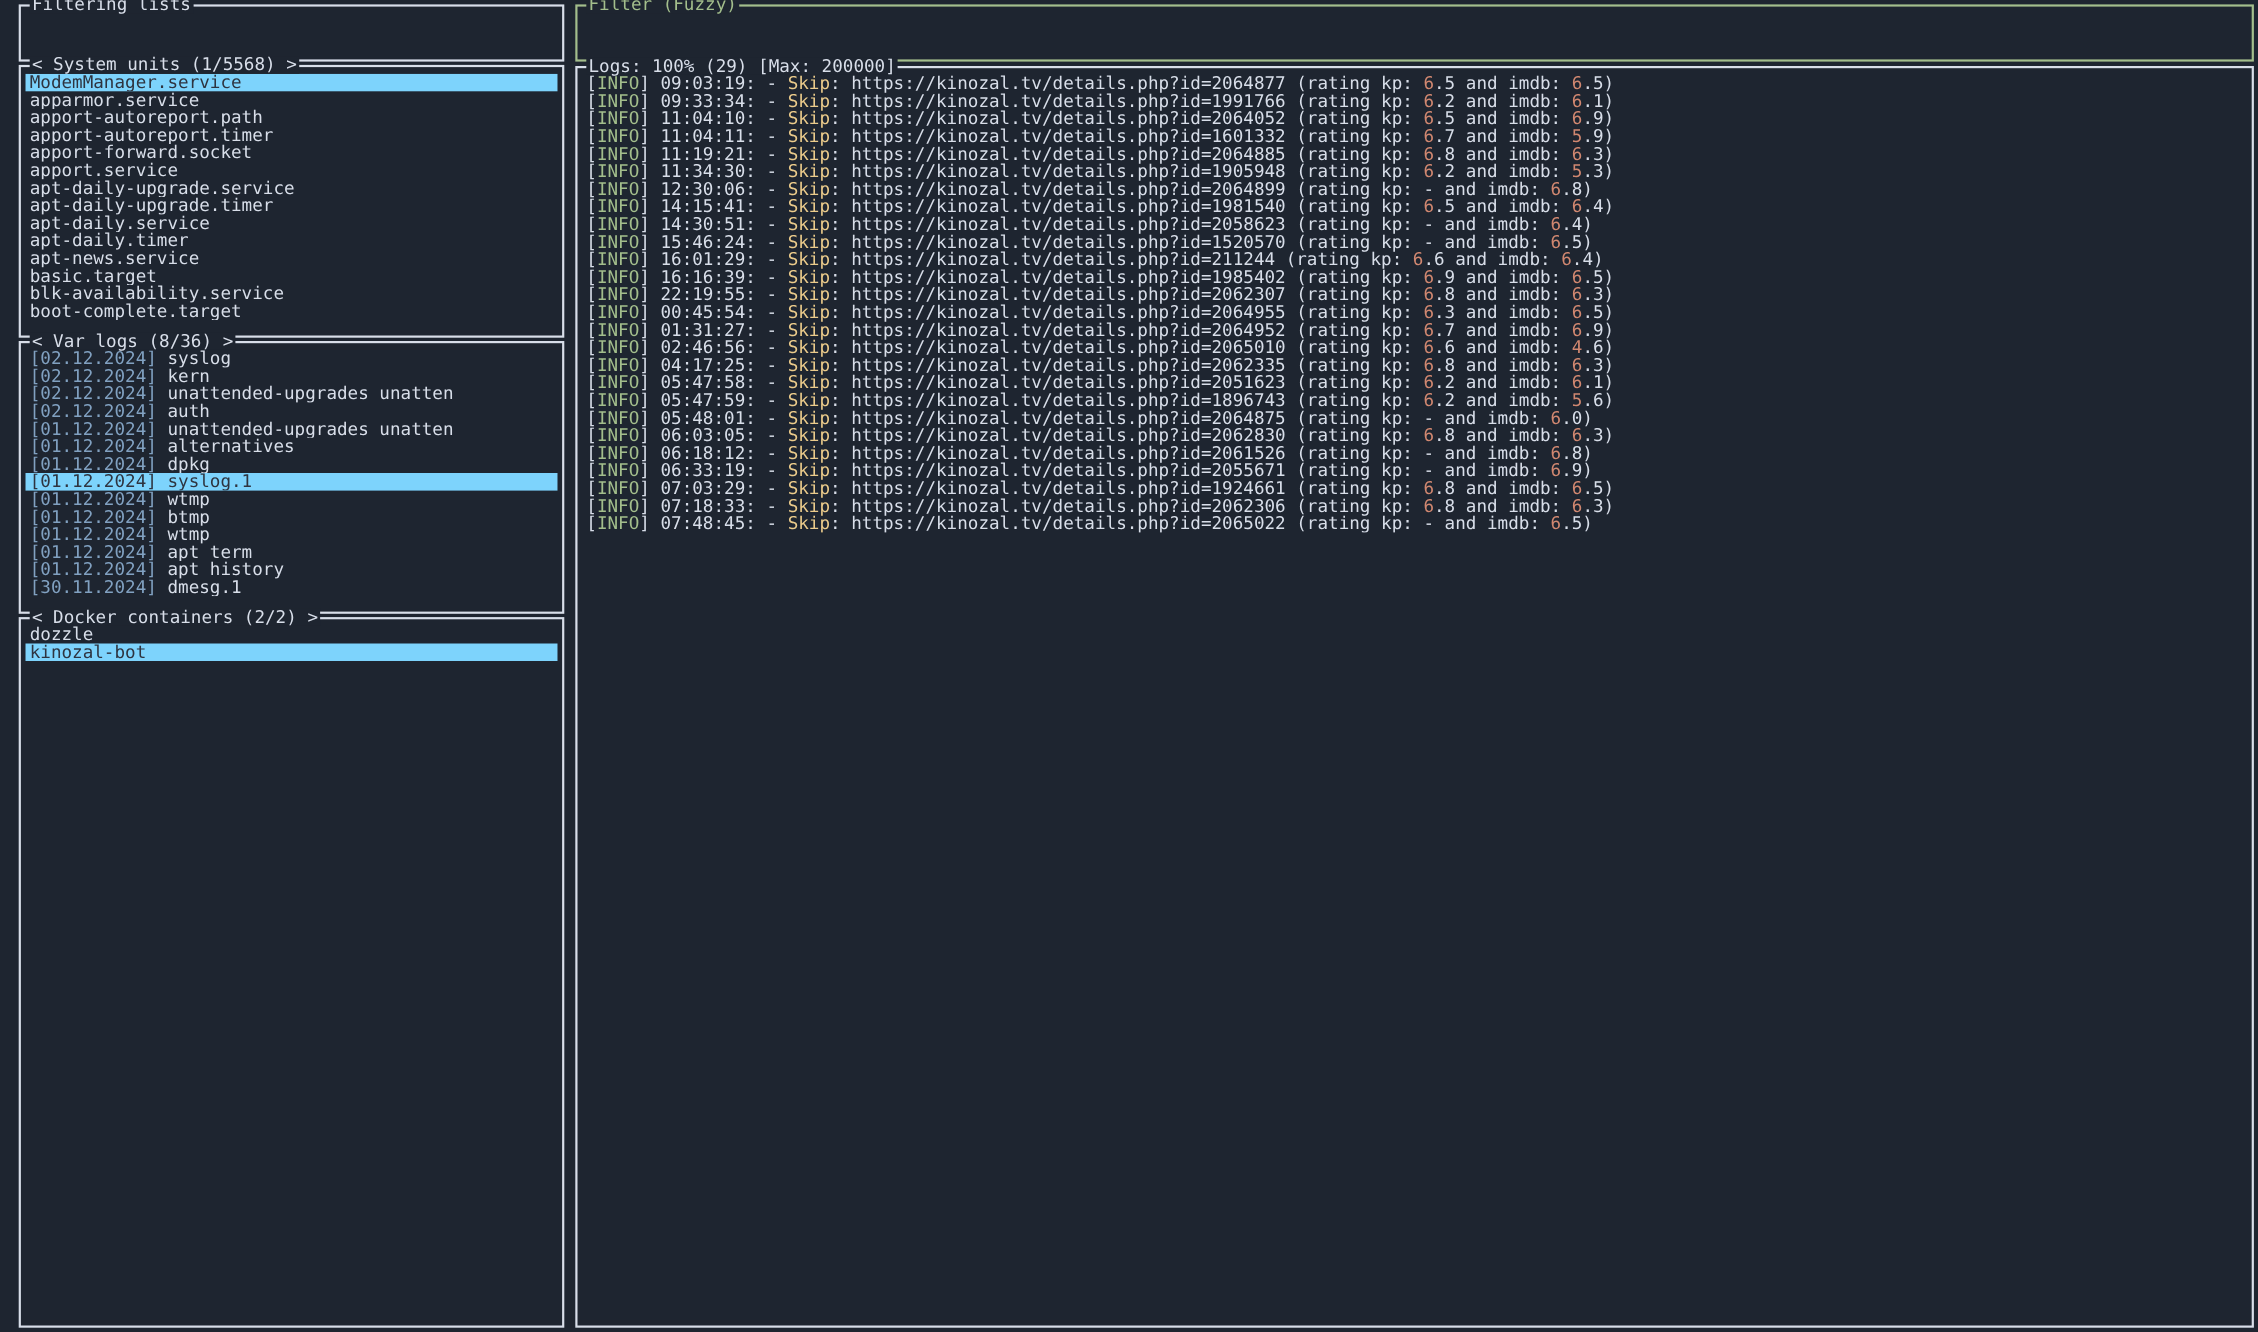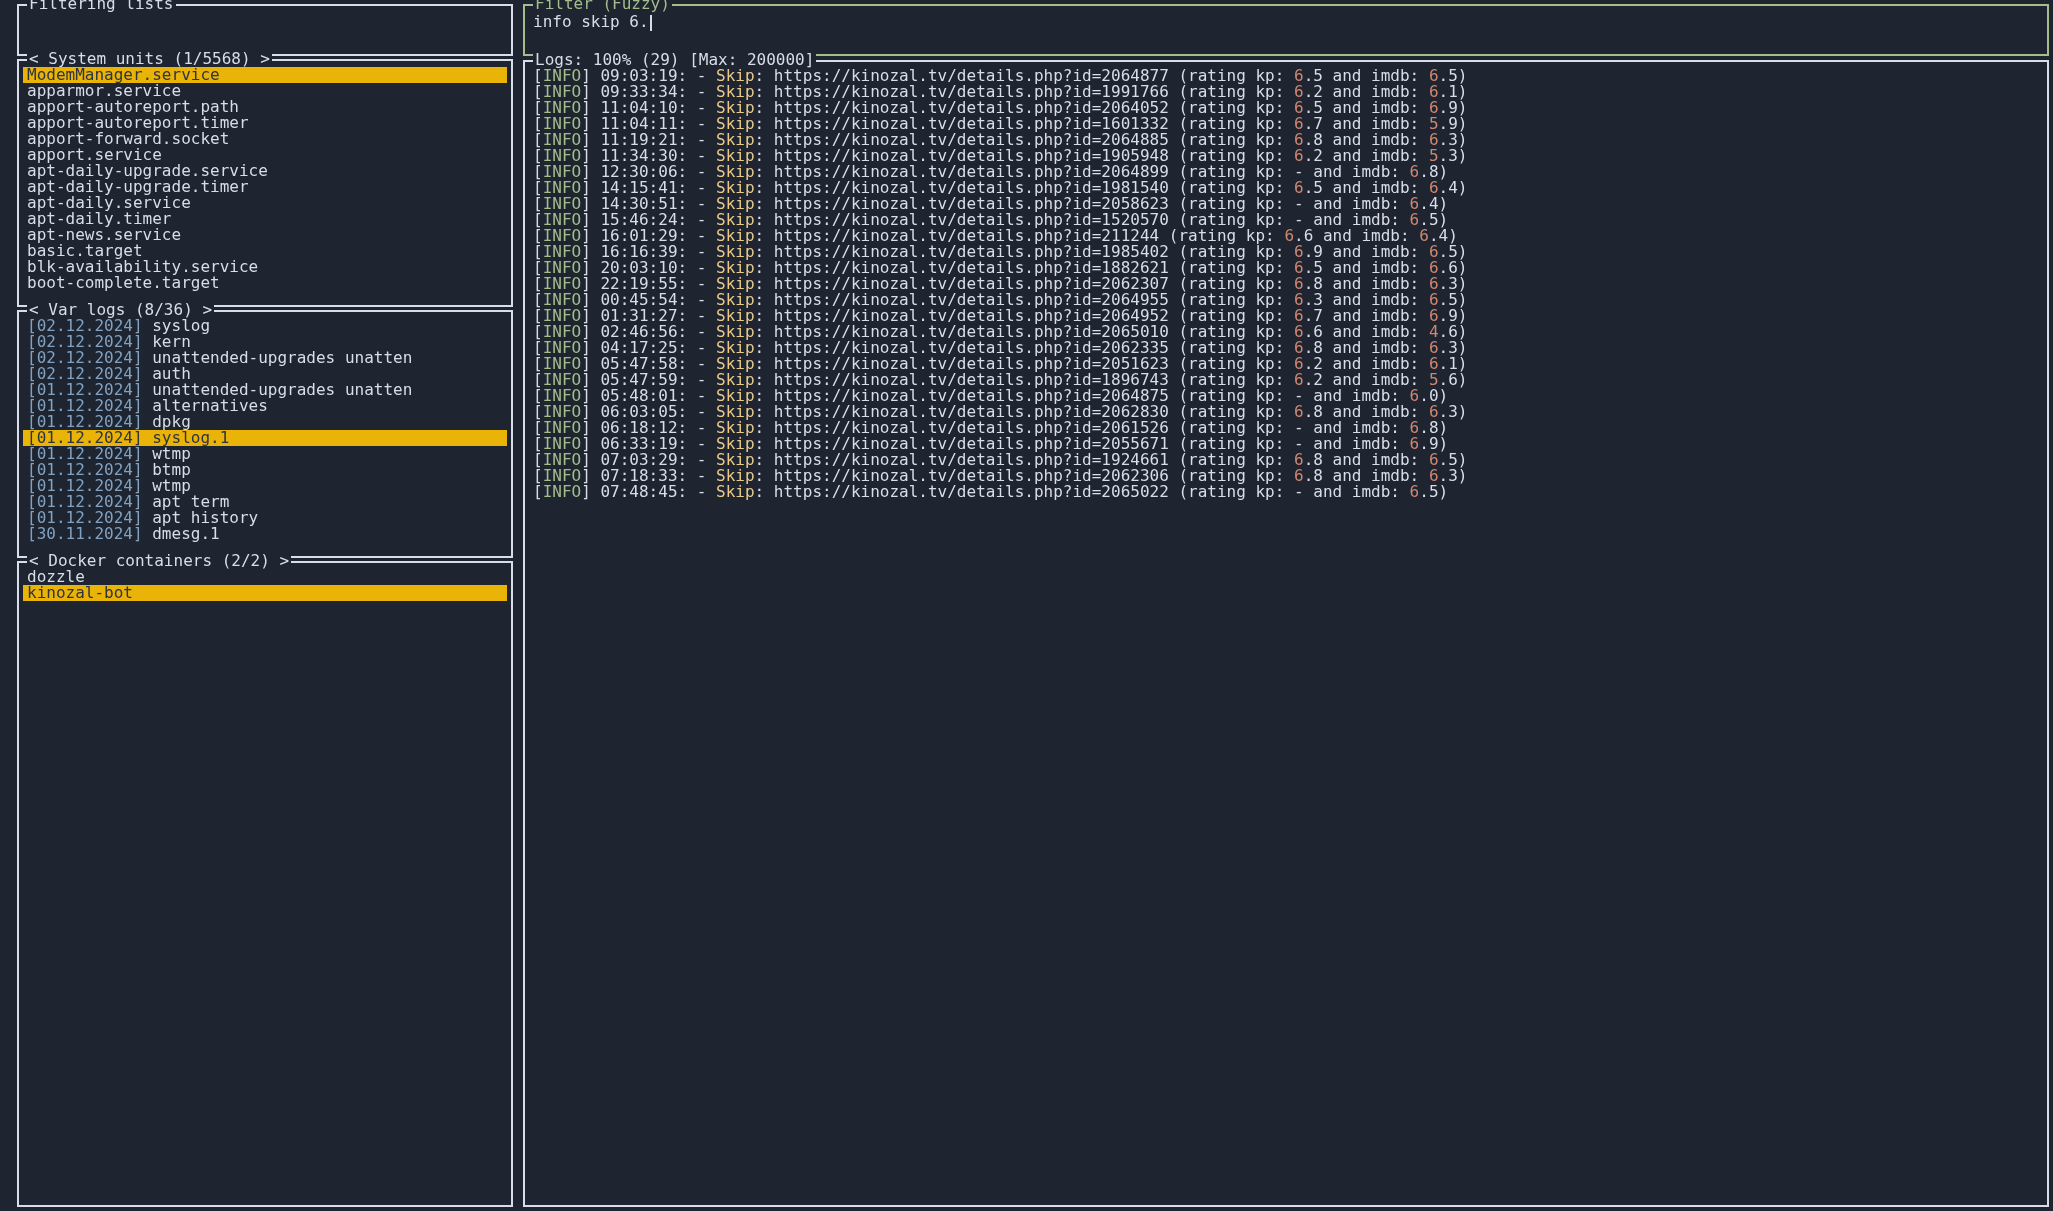--- a/index.html
+++ b/index.html
@@ -65,21 +65,21 @@
   .docker-panel { flex: 1; }
   .logs-panel { flex: 1; }
   .list-item {
     padding: 0 4px;
     white-space: pre;
     color: #d8dee9;
     cursor: default;
     overflow: hidden;
   }
   .list-item.selected {
-    background: #eab308;
+    background: #7dd3fc;
     color: #2e3440;
   }
   .date-bracket { color: #81a1c1; }
   .list-item.selected .date-bracket { color: #2e3440; }
   .log-line {
     padding: 0 4px;
     white-space: pre;
     color: #d8dee9;
   }
   .br { color: #d8dee9; }
@@ -150,41 +150,37 @@
       <div class="panel-content" id="docker-list">
           <div class="list-item">dozzle</div>
           <div class="list-item selected">kinozal-bot</div>
         </div>
     </div>
   </div>
 
   <div class="right-col">
     <div class="panel filter-input-panel active">
       <div class="panel-title">Filter (Fuzzy)</div>
-      <div style="padding:2px 4px;">
-        <span>info skip 6.</span><span class="cursor"></span>
-      </div>
     </div>
 
     <div class="panel logs-panel">
       <div class="panel-title">Logs: 100% (29) [Max: 200000]</div>
       <div class="panel-content" id="logs-list">
           <div class="log-line"><span class="br">[</span><span class="lvl-info">INFO</span><span class="br">]</span> 09:03:19: - <span class="skip">Skip</span>: https://kinozal.tv/details.php?id=2064877 (rating kp: <span class="num">6</span>.5 and imdb: <span class="num">6</span>.5)</div>
           <div class="log-line"><span class="br">[</span><span class="lvl-info">INFO</span><span class="br">]</span> 09:33:34: - <span class="skip">Skip</span>: https://kinozal.tv/details.php?id=1991766 (rating kp: <span class="num">6</span>.2 and imdb: <span class="num">6</span>.1)</div>
           <div class="log-line"><span class="br">[</span><span class="lvl-info">INFO</span><span class="br">]</span> 11:04:10: - <span class="skip">Skip</span>: https://kinozal.tv/details.php?id=2064052 (rating kp: <span class="num">6</span>.5 and imdb: <span class="num">6</span>.9)</div>
           <div class="log-line"><span class="br">[</span><span class="lvl-info">INFO</span><span class="br">]</span> 11:04:11: - <span class="skip">Skip</span>: https://kinozal.tv/details.php?id=1601332 (rating kp: <span class="num">6</span>.7 and imdb: <span class="num">5</span>.9)</div>
           <div class="log-line"><span class="br">[</span><span class="lvl-info">INFO</span><span class="br">]</span> 11:19:21: - <span class="skip">Skip</span>: https://kinozal.tv/details.php?id=2064885 (rating kp: <span class="num">6</span>.8 and imdb: <span class="num">6</span>.3)</div>
           <div class="log-line"><span class="br">[</span><span class="lvl-info">INFO</span><span class="br">]</span> 11:34:30: - <span class="skip">Skip</span>: https://kinozal.tv/details.php?id=1905948 (rating kp: <span class="num">6</span>.2 and imdb: <span class="num">5</span>.3)</div>
           <div class="log-line"><span class="br">[</span><span class="lvl-info">INFO</span><span class="br">]</span> 12:30:06: - <span class="skip">Skip</span>: https://kinozal.tv/details.php?id=2064899 (rating kp: - and imdb: <span class="num">6</span>.8)</div>
           <div class="log-line"><span class="br">[</span><span class="lvl-info">INFO</span><span class="br">]</span> 14:15:41: - <span class="skip">Skip</span>: https://kinozal.tv/details.php?id=1981540 (rating kp: <span class="num">6</span>.5 and imdb: <span class="num">6</span>.4)</div>
           <div class="log-line"><span class="br">[</span><span class="lvl-info">INFO</span><span class="br">]</span> 14:30:51: - <span class="skip">Skip</span>: https://kinozal.tv/details.php?id=2058623 (rating kp: - and imdb: <span class="num">6</span>.4)</div>
           <div class="log-line"><span class="br">[</span><span class="lvl-info">INFO</span><span class="br">]</span> 15:46:24: - <span class="skip">Skip</span>: https://kinozal.tv/details.php?id=1520570 (rating kp: - and imdb: <span class="num">6</span>.5)</div>
           <div class="log-line"><span class="br">[</span><span class="lvl-info">INFO</span><span class="br">]</span> 16:01:29: - <span class="skip">Skip</span>: https://kinozal.tv/details.php?id=211244 (rating kp: <span class="num">6</span>.6 and imdb: <span class="num">6</span>.4)</div>
           <div class="log-line"><span class="br">[</span><span class="lvl-info">INFO</span><span class="br">]</span> 16:16:39: - <span class="skip">Skip</span>: https://kinozal.tv/details.php?id=1985402 (rating kp: <span class="num">6</span>.9 and imdb: <span class="num">6</span>.5)</div>
-          <div class="log-line"><span class="br">[</span><span class="lvl-info">INFO</span><span class="br">]</span> 20:03:10: - <span class="skip">Skip</span>: https://kinozal.tv/details.php?id=1882621 (rating kp: <span class="num">6</span>.5 and imdb: <span class="num">6</span>.6)</div>
           <div class="log-line"><span class="br">[</span><span class="lvl-info">INFO</span><span class="br">]</span> 22:19:55: - <span class="skip">Skip</span>: https://kinozal.tv/details.php?id=2062307 (rating kp: <span class="num">6</span>.8 and imdb: <span class="num">6</span>.3)</div>
           <div class="log-line"><span class="br">[</span><span class="lvl-info">INFO</span><span class="br">]</span> 00:45:54: - <span class="skip">Skip</span>: https://kinozal.tv/details.php?id=2064955 (rating kp: <span class="num">6</span>.3 and imdb: <span class="num">6</span>.5)</div>
           <div class="log-line"><span class="br">[</span><span class="lvl-info">INFO</span><span class="br">]</span> 01:31:27: - <span class="skip">Skip</span>: https://kinozal.tv/details.php?id=2064952 (rating kp: <span class="num">6</span>.7 and imdb: <span class="num">6</span>.9)</div>
           <div class="log-line"><span class="br">[</span><span class="lvl-info">INFO</span><span class="br">]</span> 02:46:56: - <span class="skip">Skip</span>: https://kinozal.tv/details.php?id=2065010 (rating kp: <span class="num">6</span>.6 and imdb: <span class="num">4</span>.6)</div>
           <div class="log-line"><span class="br">[</span><span class="lvl-info">INFO</span><span class="br">]</span> 04:17:25: - <span class="skip">Skip</span>: https://kinozal.tv/details.php?id=2062335 (rating kp: <span class="num">6</span>.8 and imdb: <span class="num">6</span>.3)</div>
           <div class="log-line"><span class="br">[</span><span class="lvl-info">INFO</span><span class="br">]</span> 05:47:58: - <span class="skip">Skip</span>: https://kinozal.tv/details.php?id=2051623 (rating kp: <span class="num">6</span>.2 and imdb: <span class="num">6</span>.1)</div>
           <div class="log-line"><span class="br">[</span><span class="lvl-info">INFO</span><span class="br">]</span> 05:47:59: - <span class="skip">Skip</span>: https://kinozal.tv/details.php?id=1896743 (rating kp: <span class="num">6</span>.2 and imdb: <span class="num">5</span>.6)</div>
           <div class="log-line"><span class="br">[</span><span class="lvl-info">INFO</span><span class="br">]</span> 05:48:01: - <span class="skip">Skip</span>: https://kinozal.tv/details.php?id=2064875 (rating kp: - and imdb: <span class="num">6</span>.0)</div>
           <div class="log-line"><span class="br">[</span><span class="lvl-info">INFO</span><span class="br">]</span> 06:03:05: - <span class="skip">Skip</span>: https://kinozal.tv/details.php?id=2062830 (rating kp: <span class="num">6</span>.8 and imdb: <span class="num">6</span>.3)</div>
           <div class="log-line"><span class="br">[</span><span class="lvl-info">INFO</span><span class="br">]</span> 06:18:12: - <span class="skip">Skip</span>: https://kinozal.tv/details.php?id=2061526 (rating kp: - and imdb: <span class="num">6</span>.8)</div>

